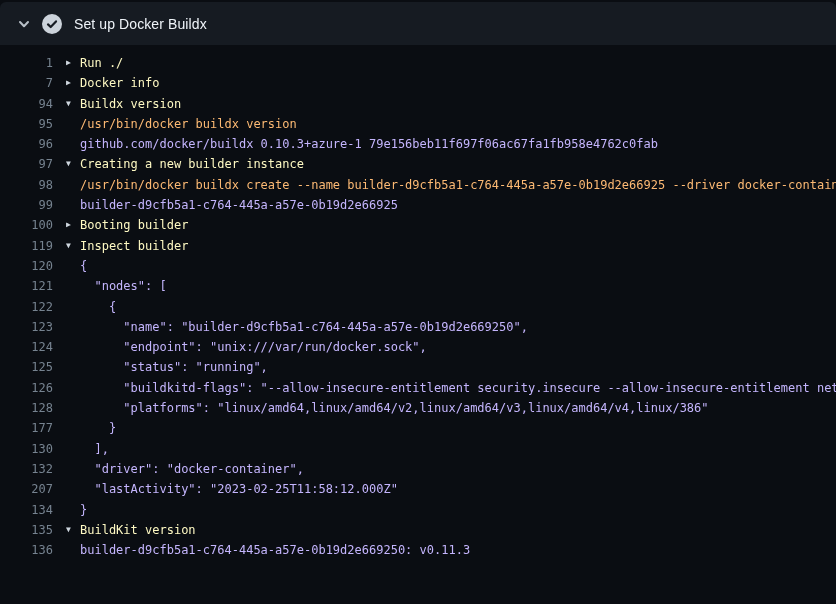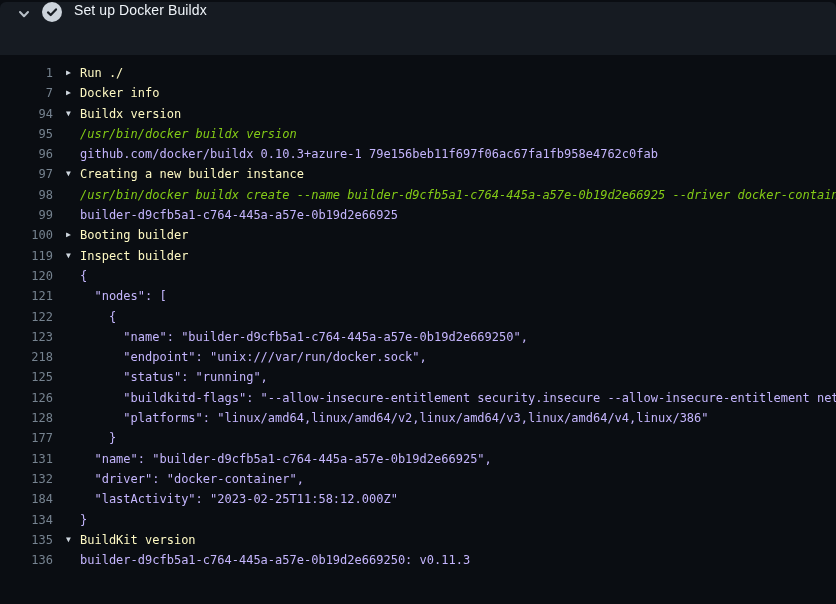--- a/index.html
+++ b/index.html
@@ -6,25 +6,25 @@
   html, body {
     margin: 0; padding: 0;
     width: 836px; height: 604px;
     background: #0a0d12;
     overflow: hidden;
     font-family: "DejaVu Sans Mono", "Liberation Mono", monospace;
   }
   
   .step-header {
     margin-top: 2px;
-    height: 53px;
+    height: 43px;
     background: #161b22;
     border-radius: 6px 6px 0 0;
     display: flex;
-    align-items: flex-start;
+    align-items: center;
     padding: 0 16px 0 12px;
     cursor: pointer;
   }
   .chev-btn {
     width: 24px; height: 24px;
     display: flex; align-items: center; justify-content: center;
     background: transparent; border: none; padding: 0;
     cursor: pointer;
   }
   .status-wrap {
@@ -64,21 +64,21 @@
     color: #ced6de;
   }
   .txt {
     flex: 1;
     white-space: pre;
     overflow: hidden;
     color: #c4b5fd;
   }
   .log-row.group .txt { color: #fef9c3; }
   .log-row.group { cursor: pointer; }
-  .log-row.command .txt { color: #84cc16; font-style: italic; }
+  .log-row.command .txt { color: #fdba74; }
 </style>
 </head>
 <body>
 
 <div class="step-header">
   <button class="chev-btn">
     <svg width="16" height="16" viewBox="0 0 16 16">
       <polyline points="4,6 8,10.2 12,6" fill="none" stroke="#b8c0c8" stroke-width="2" stroke-linecap="round" stroke-linejoin="round"></polyline>
     </svg>
   </button>
@@ -156,21 +156,21 @@
     <span class="ln">122</span>
     <span class="gutter"></span>
     <span class="txt">    {</span>
   </div>
     <div class="log-row output">
     <span class="ln">123</span>
     <span class="gutter"></span>
     <span class="txt">      "name": "builder-d9cfb5a1-c764-445a-a57e-0b19d2e669250",</span>
   </div>
     <div class="log-row output">
-    <span class="ln">218</span>
+    <span class="ln">124</span>
     <span class="gutter"></span>
     <span class="txt">      "endpoint": "unix:///var/run/docker.sock",</span>
   </div>
     <div class="log-row output">
     <span class="ln">125</span>
     <span class="gutter"></span>
     <span class="txt">      "status": "running",</span>
   </div>
     <div class="log-row output">
     <span class="ln">126</span>
@@ -181,31 +181,31 @@
     <span class="ln">128</span>
     <span class="gutter"></span>
     <span class="txt">      "platforms": "linux/amd64,linux/amd64/v2,linux/amd64/v3,linux/amd64/v4,linux/386"</span>
   </div>
     <div class="log-row output">
     <span class="ln">177</span>
     <span class="gutter"></span>
     <span class="txt">    }</span>
   </div>
     <div class="log-row output">
-    <span class="ln">131</span>
-    <span class="gutter"></span>
-    <span class="txt">  "name": "builder-d9cfb5a1-c764-445a-a57e-0b19d2e66925",</span>
+    <span class="ln">130</span>
+    <span class="gutter"></span>
+    <span class="txt">  ],</span>
   </div>
     <div class="log-row output">
     <span class="ln">132</span>
     <span class="gutter"></span>
     <span class="txt">  "driver": "docker-container",</span>
   </div>
     <div class="log-row output">
-    <span class="ln">184</span>
+    <span class="ln">207</span>
     <span class="gutter"></span>
     <span class="txt">  "lastActivity": "2023-02-25T11:58:12.000Z"</span>
   </div>
     <div class="log-row output">
     <span class="ln">134</span>
     <span class="gutter"></span>
     <span class="txt">}</span>
   </div>
     <div class="log-row group">
     <span class="ln">135</span>

